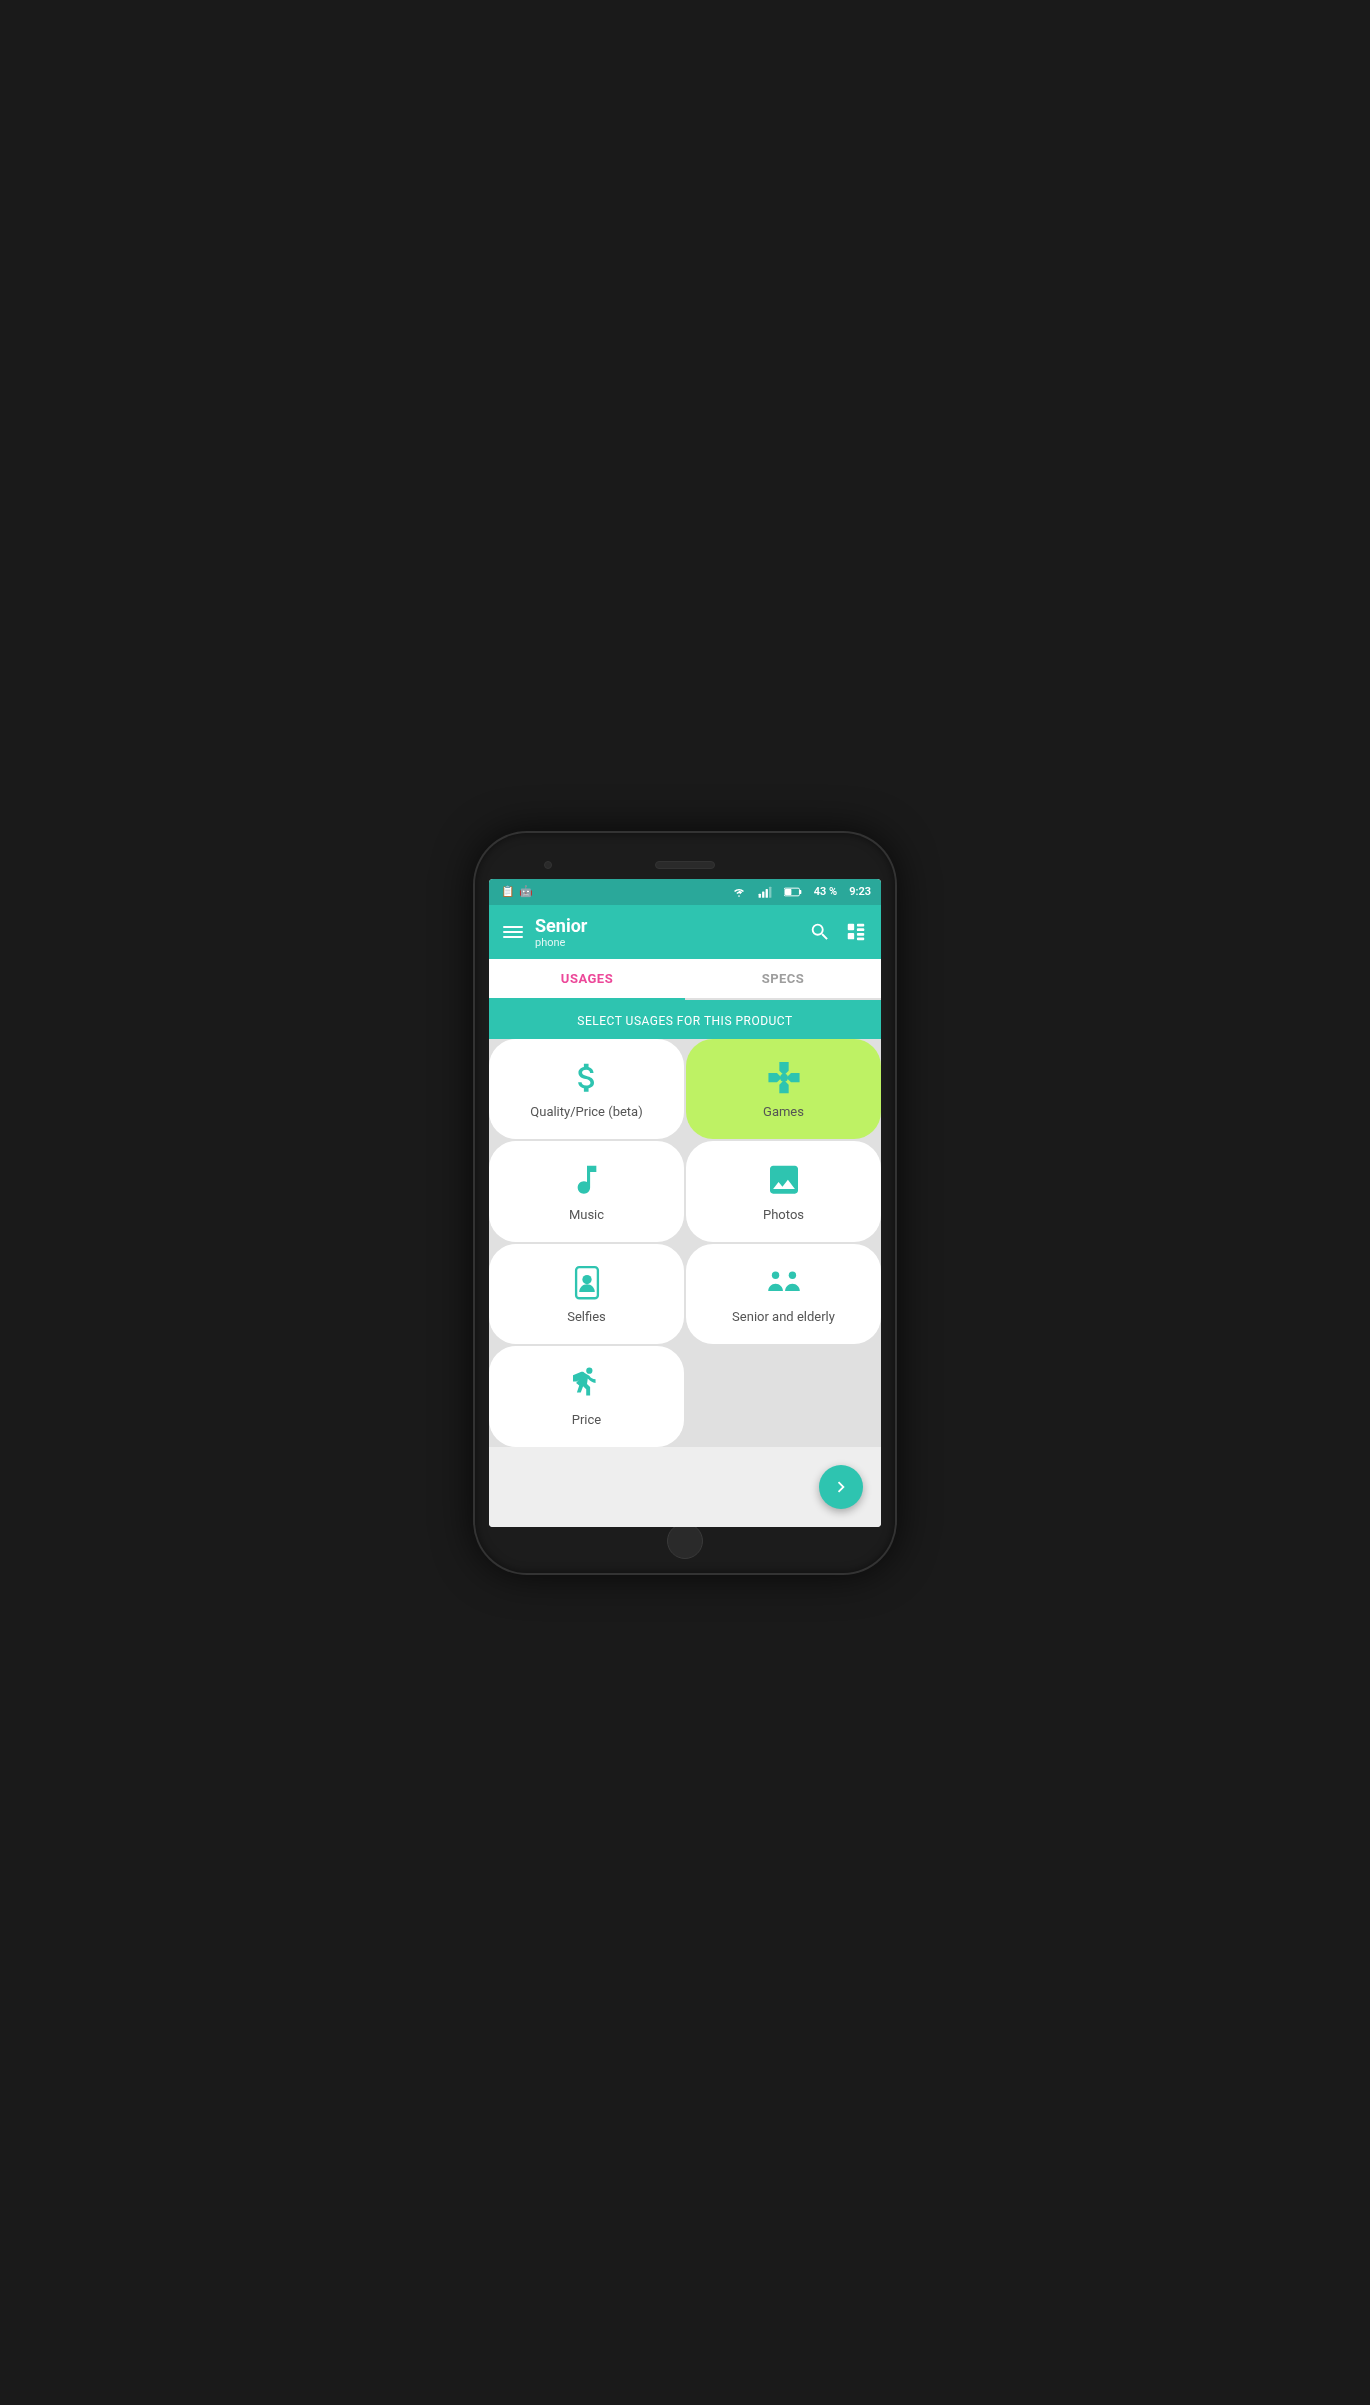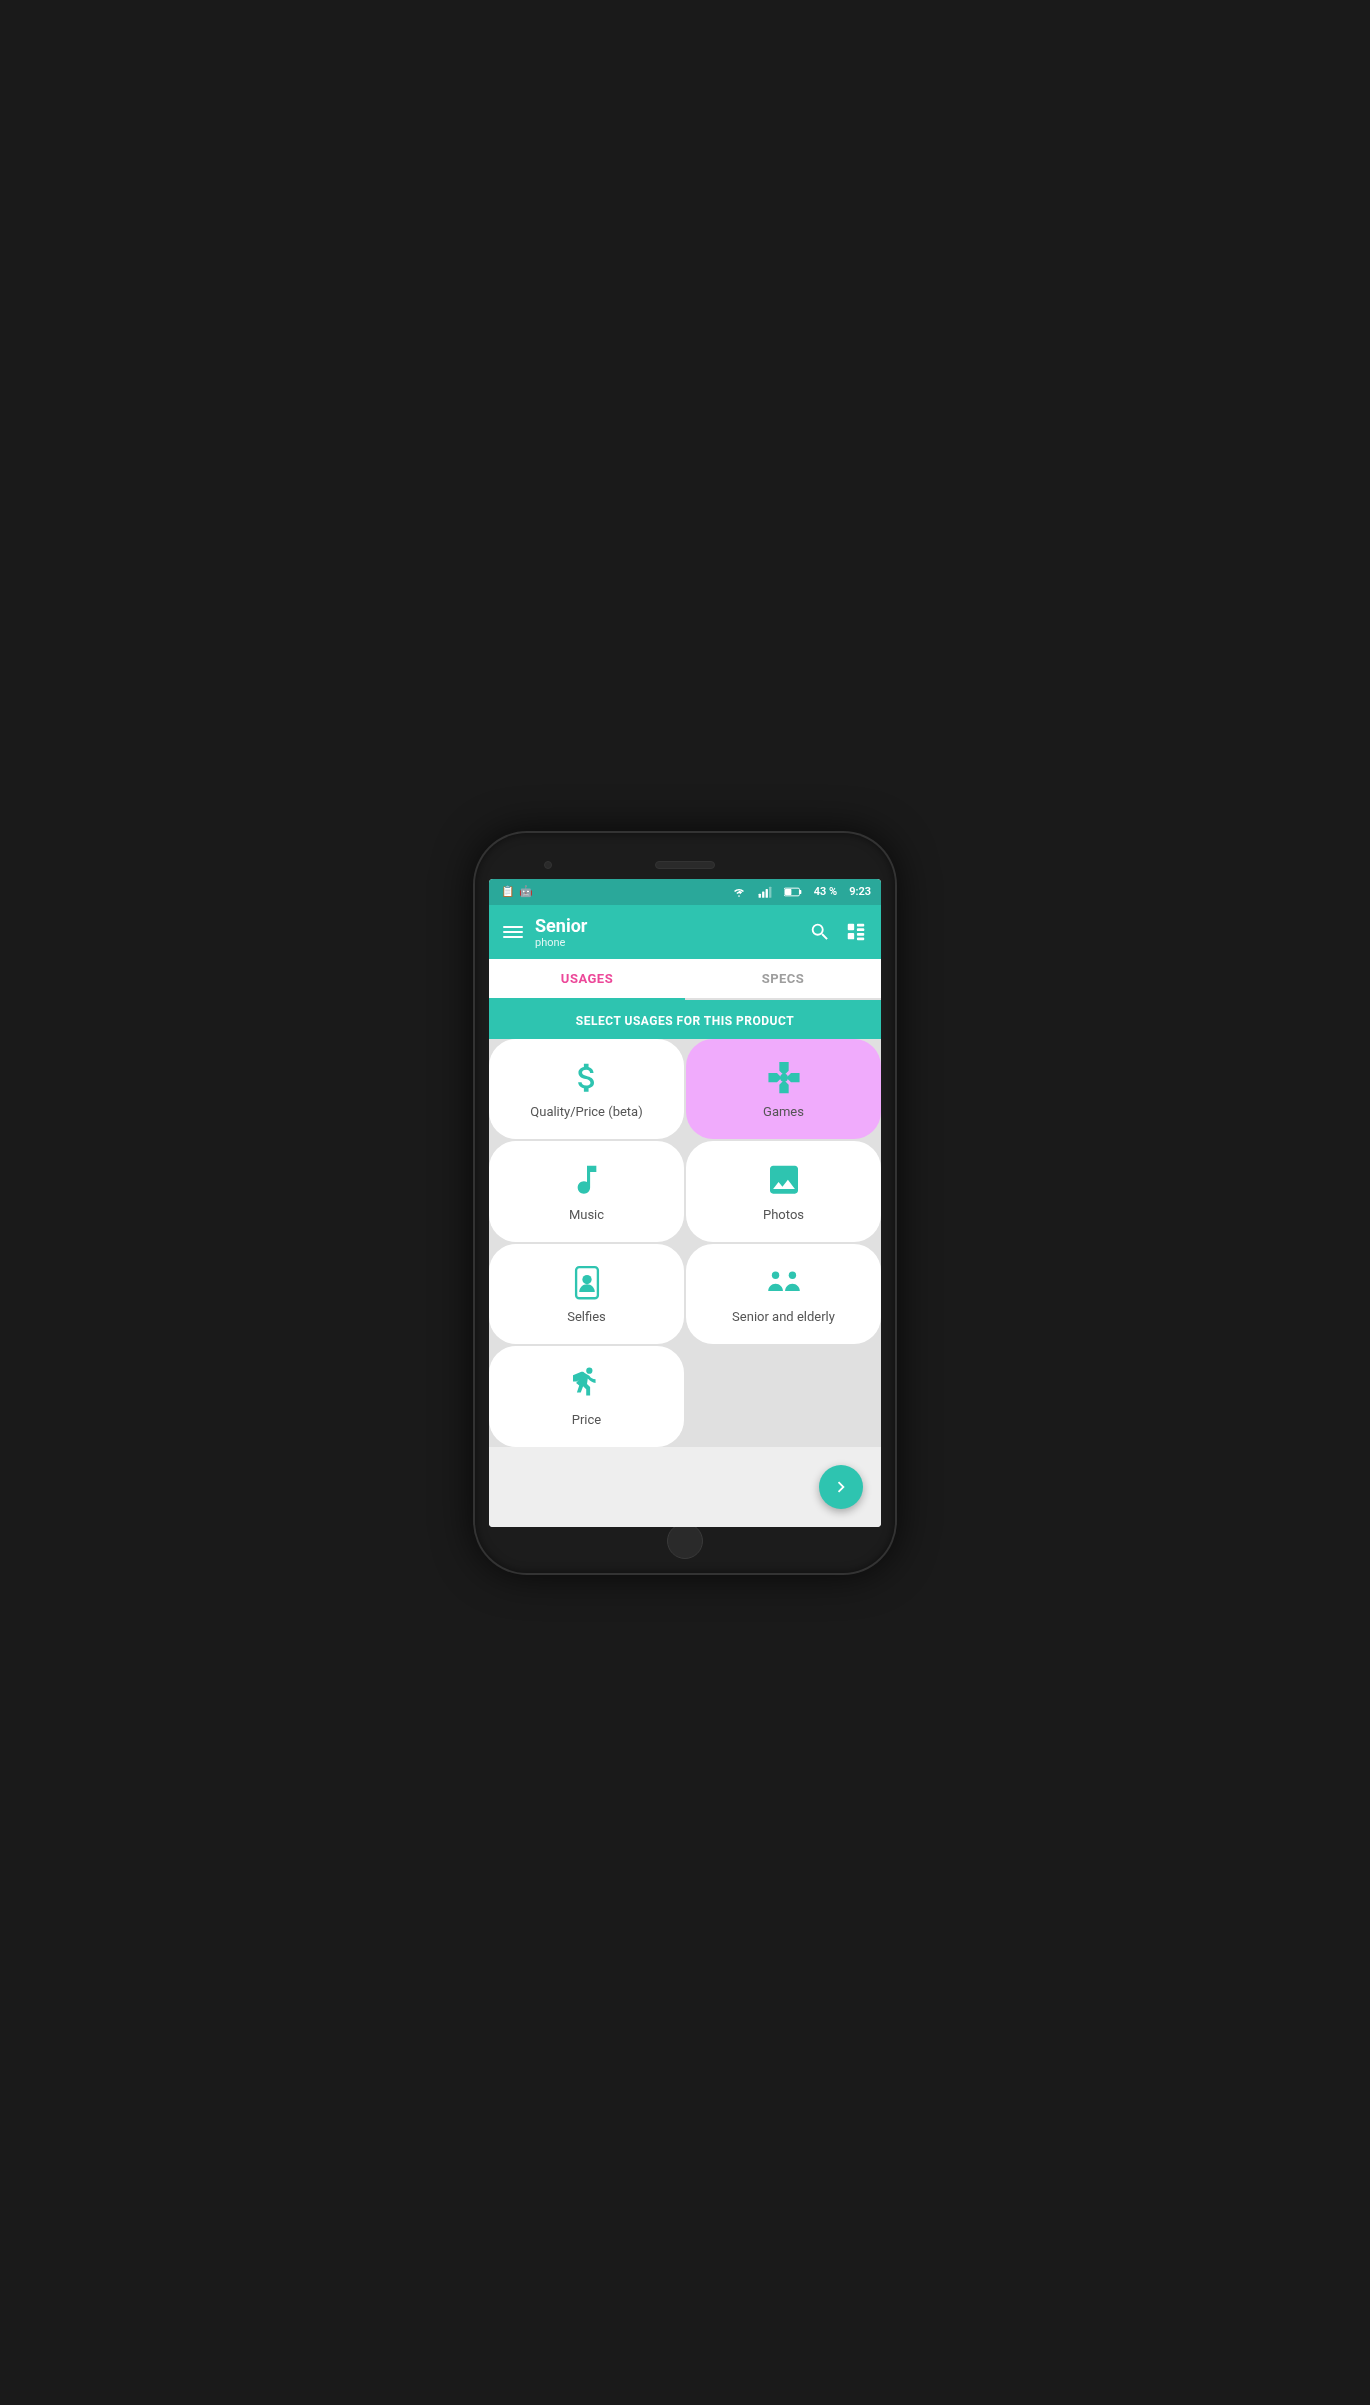--- a/index.html
+++ b/index.html
@@ -193,21 +193,21 @@
     .section-header {
       background: #2ec4b0;
       padding: 10px;
       text-align: center;
       flex-shrink: 0;
     }
 
     .section-header-text {
       color: white;
       font-size: 12px;
-      font-weight: 700;
+      font-weight: 400;
       letter-spacing: 0.5px;
     }
 
     
     .usages-grid {
       display: grid;
       grid-template-columns: 1fr 1fr;
       gap: 2px;
       background: #e0e0e0;
       flex: 1;
@@ -221,21 +221,21 @@
       align-items: center;
       justify-content: center;
       padding: 20px 10px;
       cursor: pointer;
       gap: 8px;
       min-height: 100px;
       border-radius: 27px;
     }
 
     .usage-cell.selected {
-      background: #f0abfc;
+      background: #bef264;
       align-items: center;
     }
 
     .usage-label {
       font-size: 13px;
       color: #555;
       text-align: center;
       font-weight: 400;
     }
 

